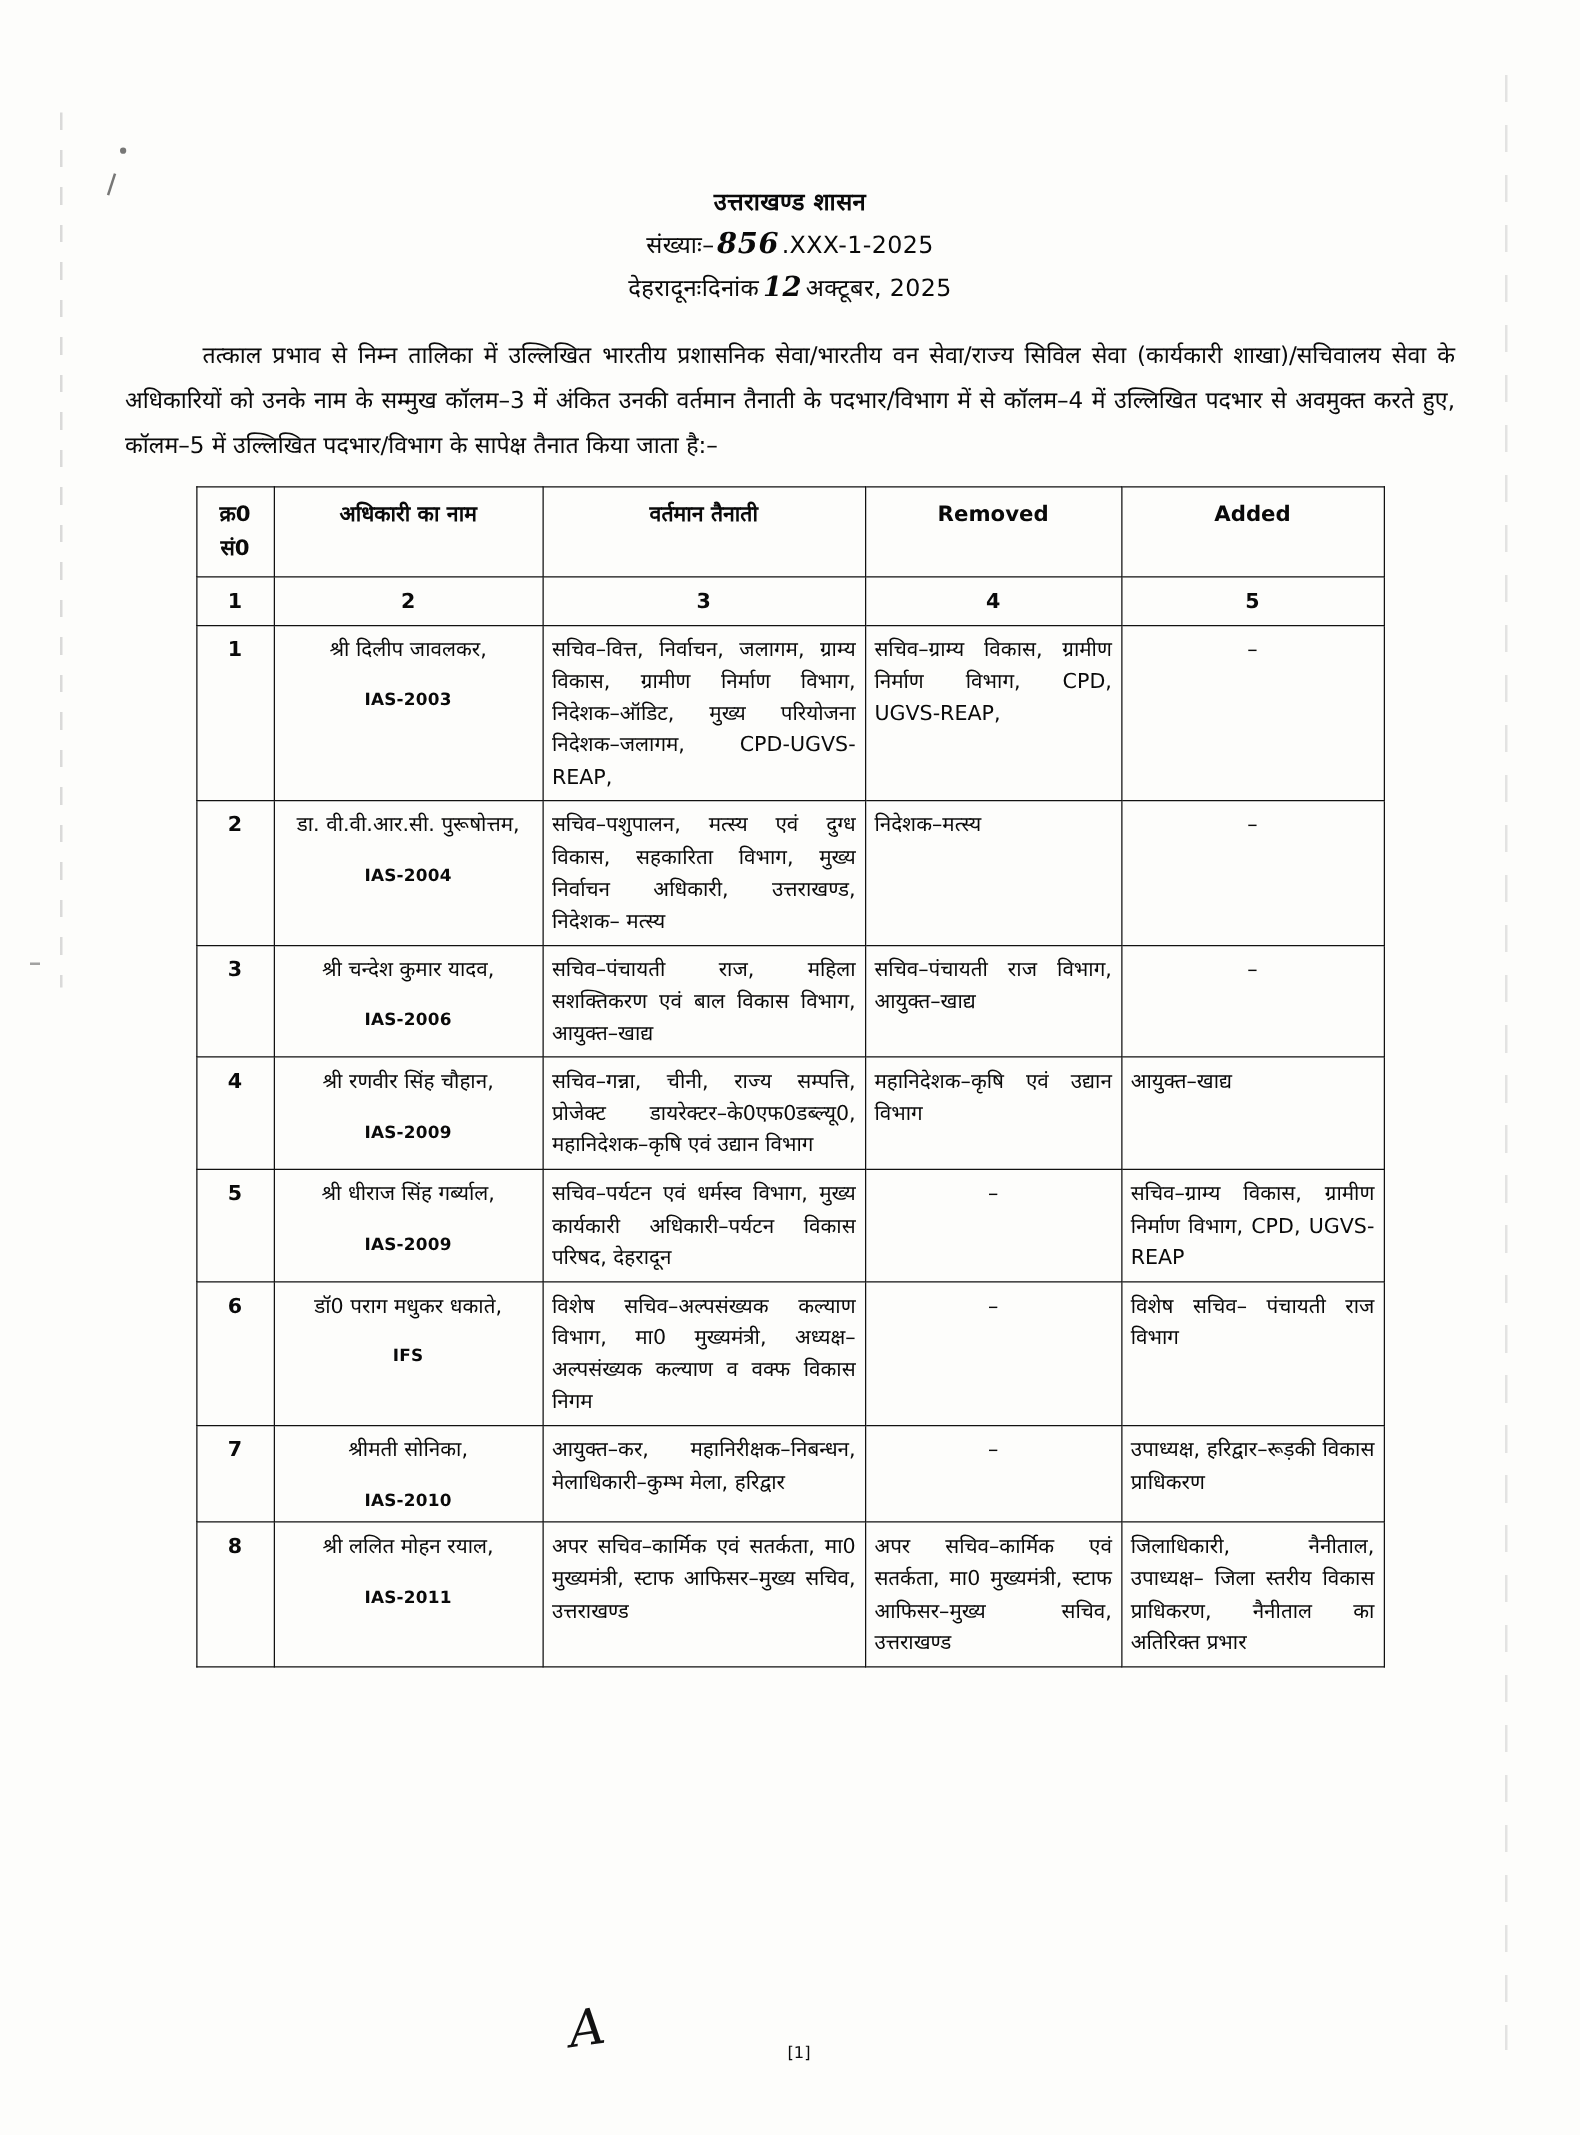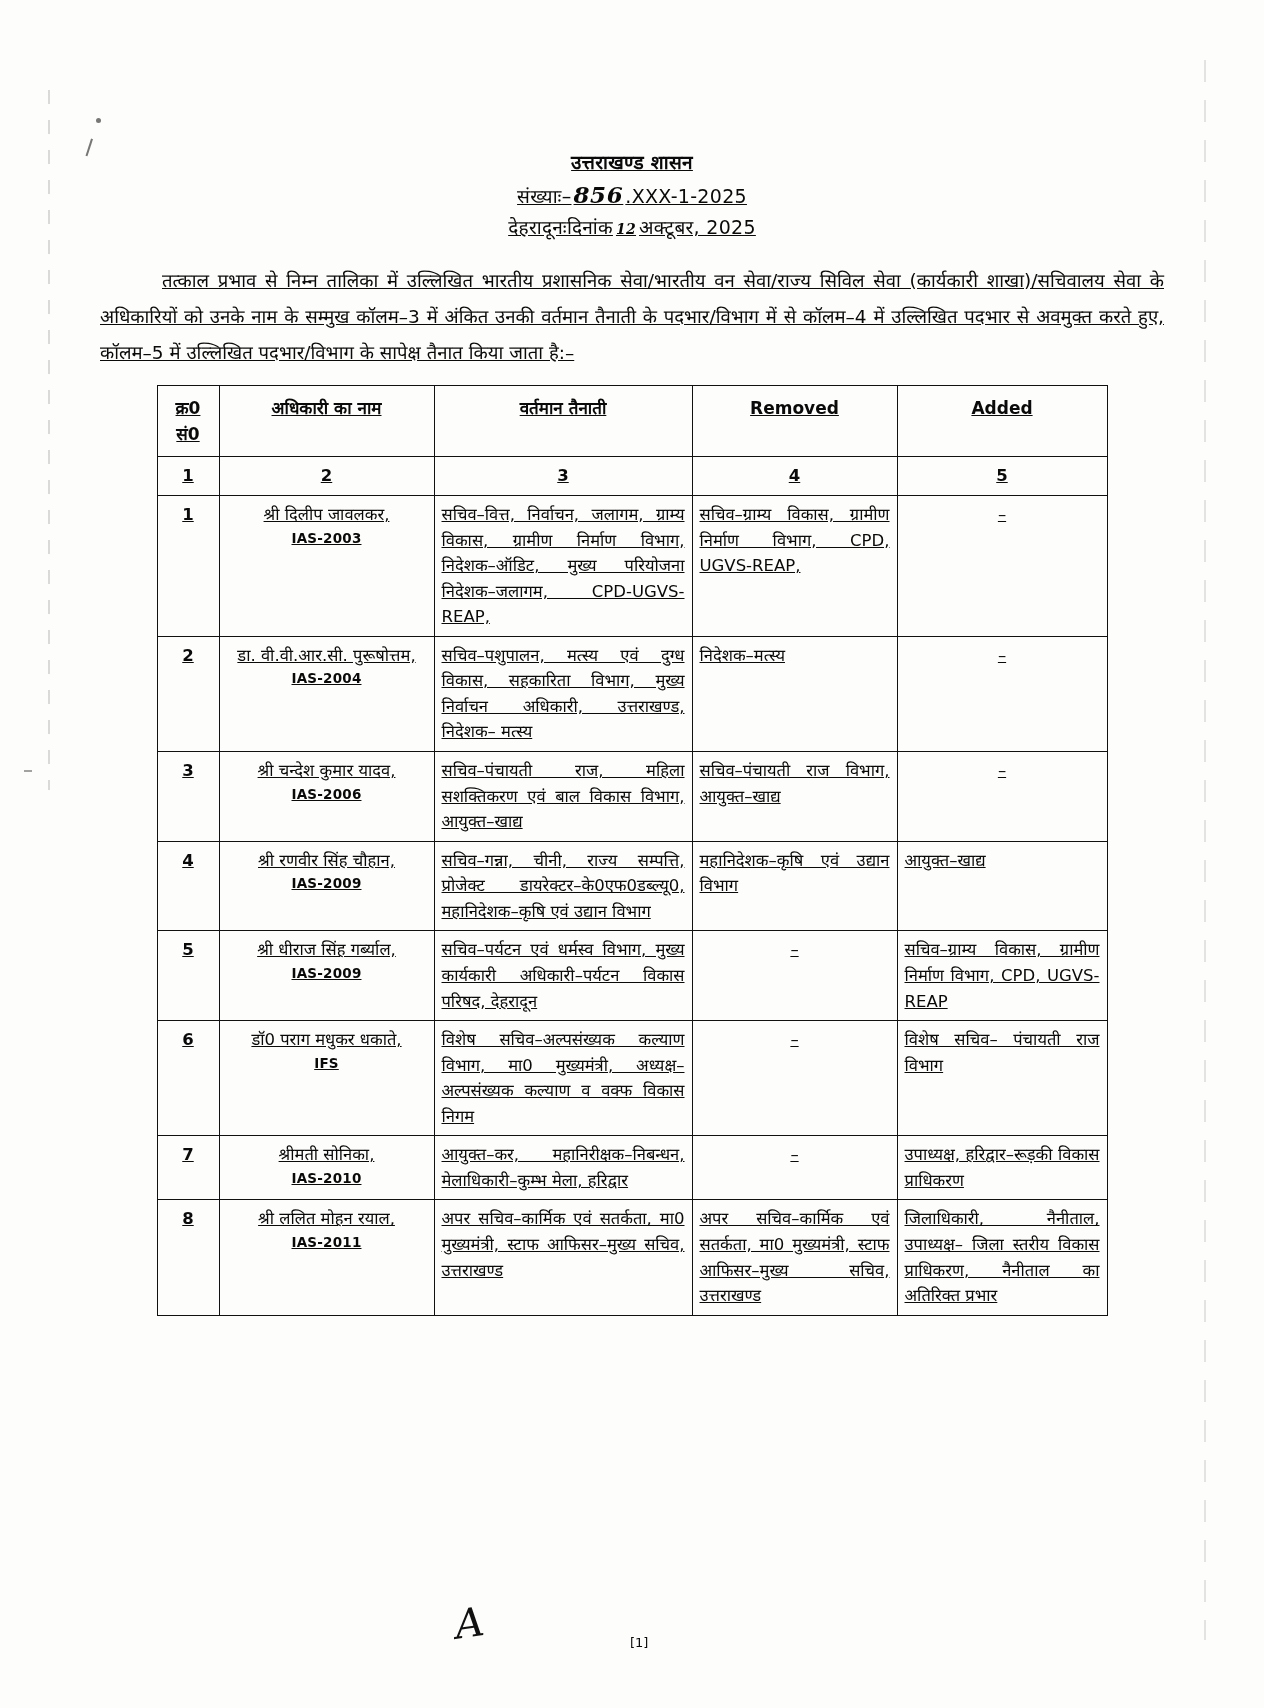--- a/index.html
+++ b/index.html
@@ -14,21 +14,20 @@
     position: relative;
     font-family: "DejaVu Sans", "Liberation Sans", sans-serif;
     color: #0a0a0a;
     overflow: hidden;
   }
   .page {
     position: absolute;
     inset: 0;
     background: #fdfdfb;
     padding: 0;
-    text-decoration: underline;
   }
   
   .scan-edge-left {
     position: absolute;
     left: 48px;
     top: 90px;
     width: 2px;
     height: 700px;
     background: repeating-linear-gradient(to bottom, #bdbdbd 0 14px, transparent 14px 30px);
     opacity: .55;
@@ -88,21 +87,21 @@
     font-family: "DejaVu Serif", serif;
     font-style: italic;
     font-size: 23px;
     font-weight: 700;
     letter-spacing: .6px;
     padding: 0 2px;
   }
   .hdr-line4 .hand {
     font-family: "DejaVu Serif", serif;
     font-style: italic;
-    font-size: 14px;
+    font-size: 22px;
     font-weight: 700;
     padding: 0 3px;
   }
   .subject {
     text-align: center;
     margin-top: 20px;
     font-size: 19px;
     font-weight: 600;
     letter-spacing: .5px;
   }
@@ -153,21 +152,21 @@
   }
   td.name {
     text-align: center;
   }
   .name .nm { display: block; }
   .cadre {
     display: block;
     font-size: 13.5px;
     font-weight: 700;
     letter-spacing: .2px;
-    margin-top: 0;
+    margin-top: 18px;
   }
   td.just {
     text-align: justify;
     text-justify: inter-word;
   }
   td.center-dash {
     text-align: center;
     font-size: 19px;
   }
   .sign {

